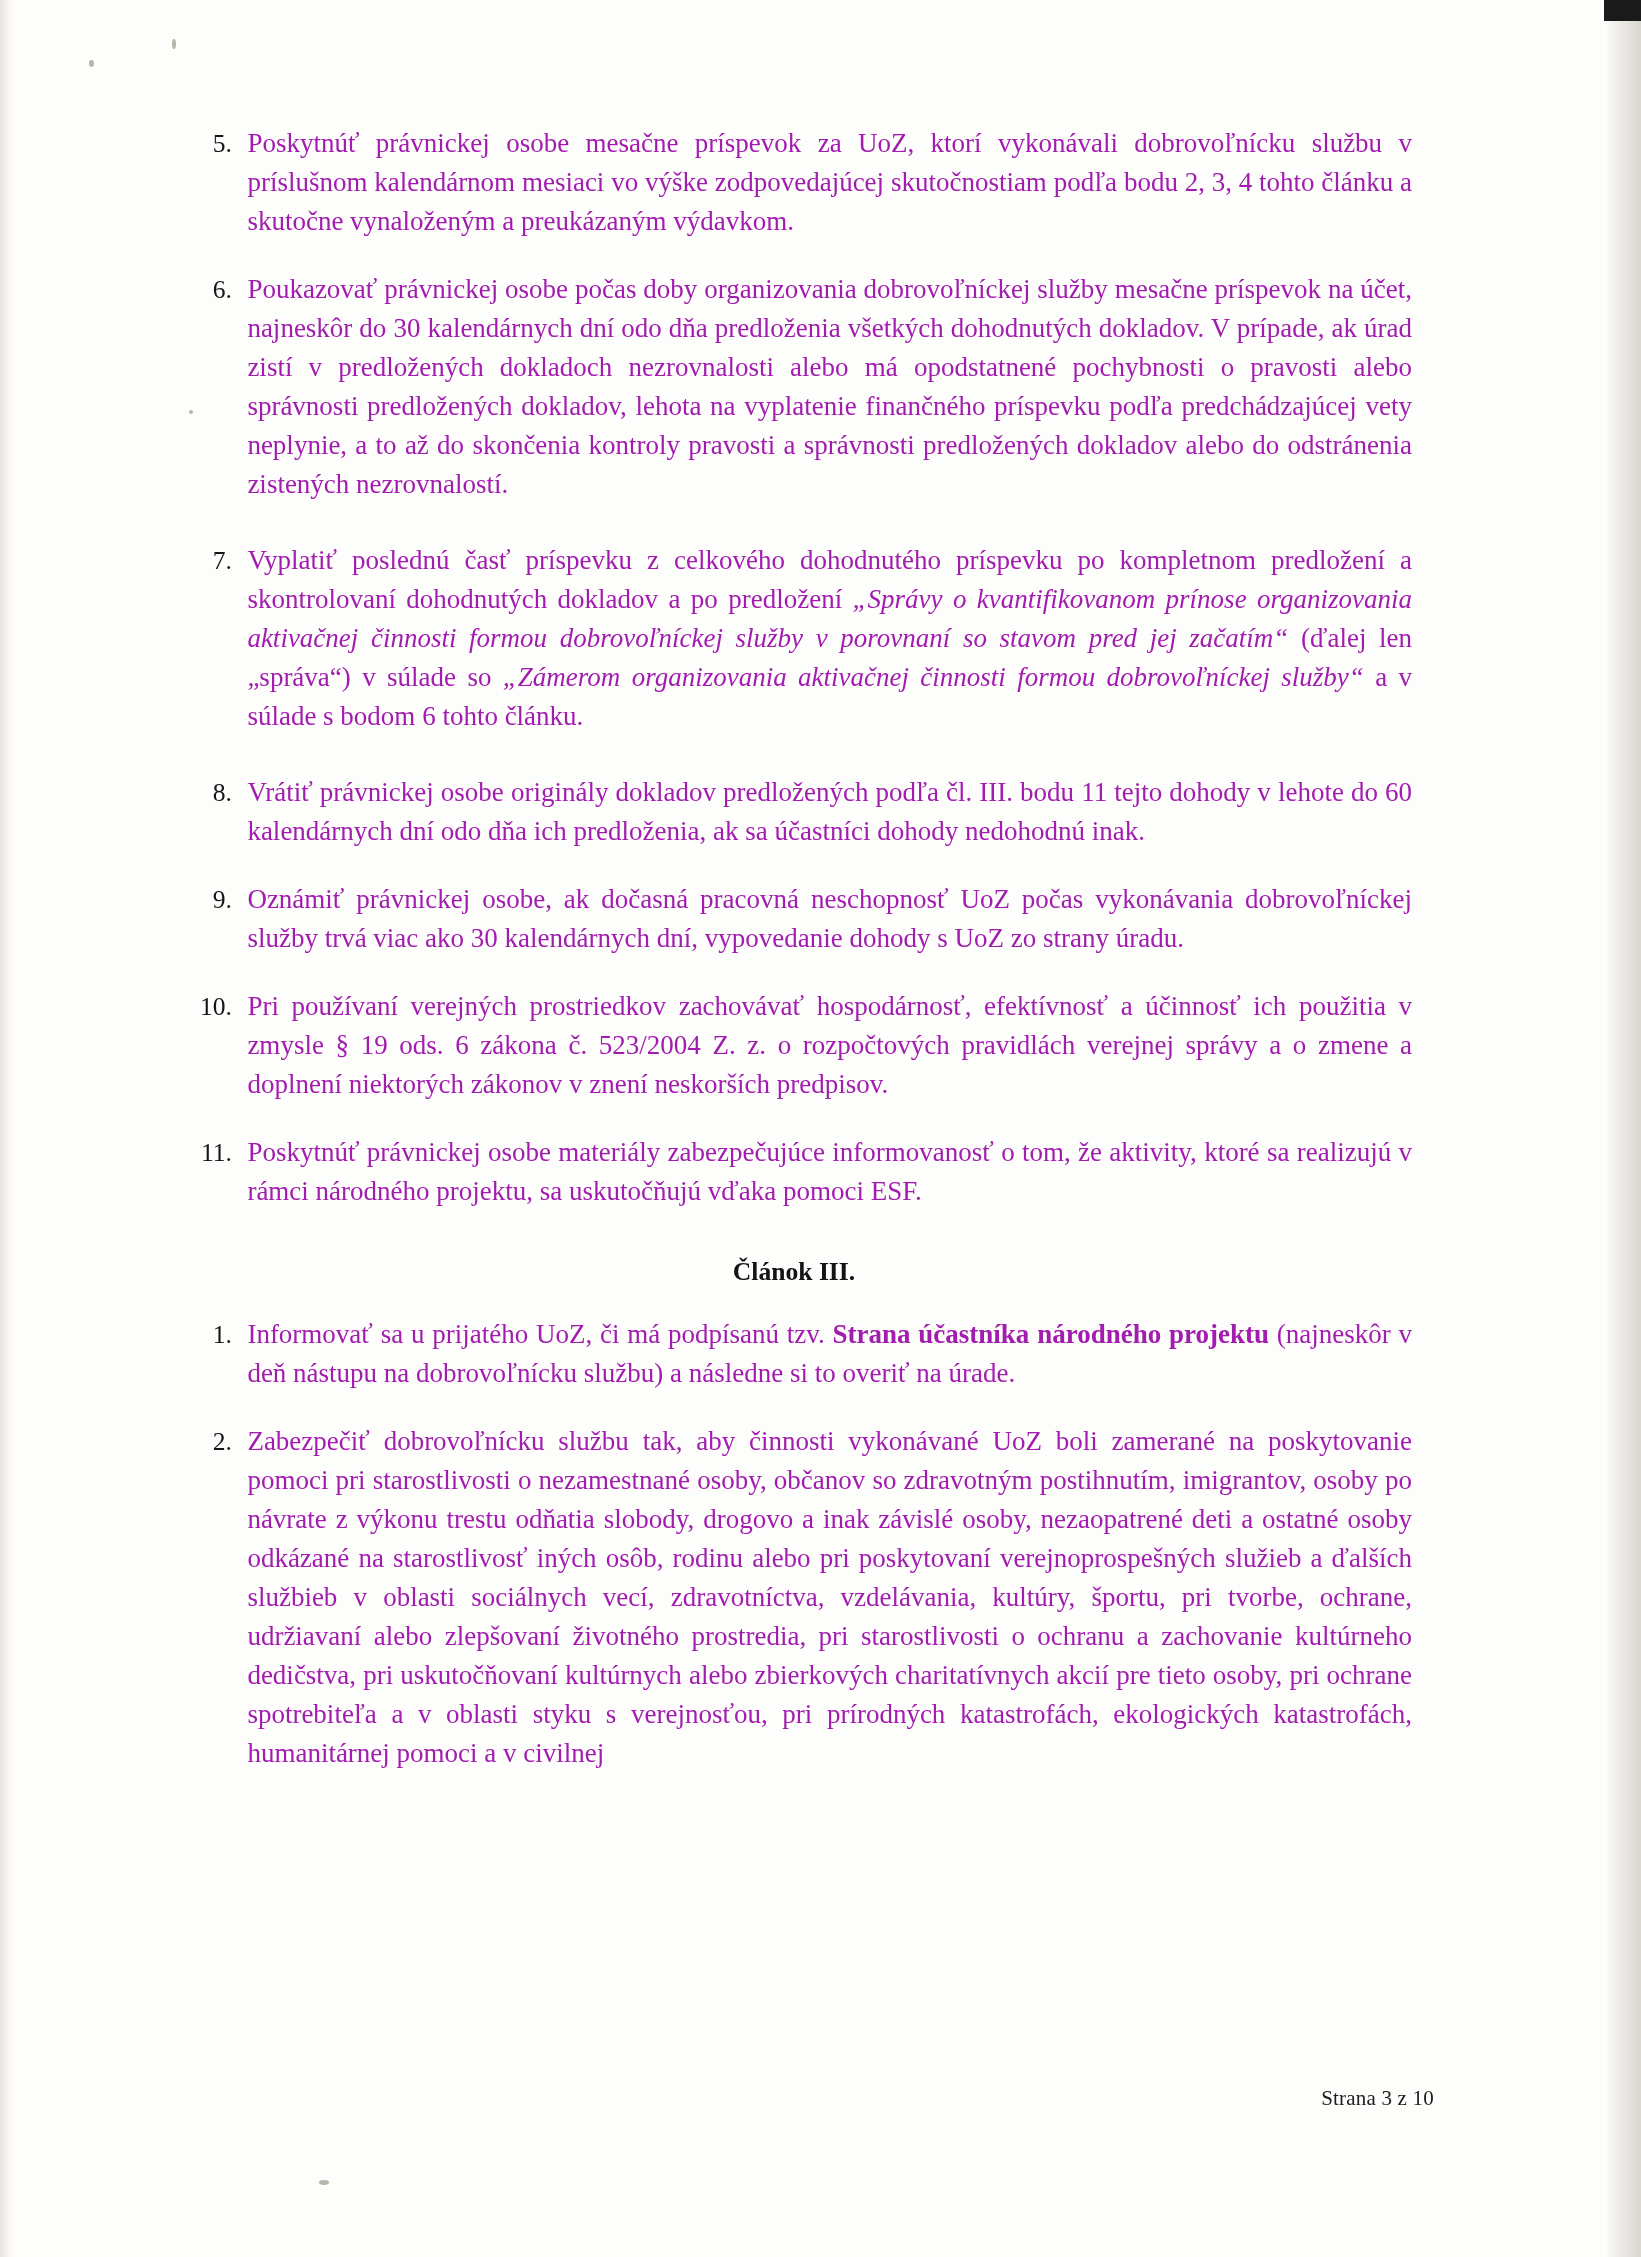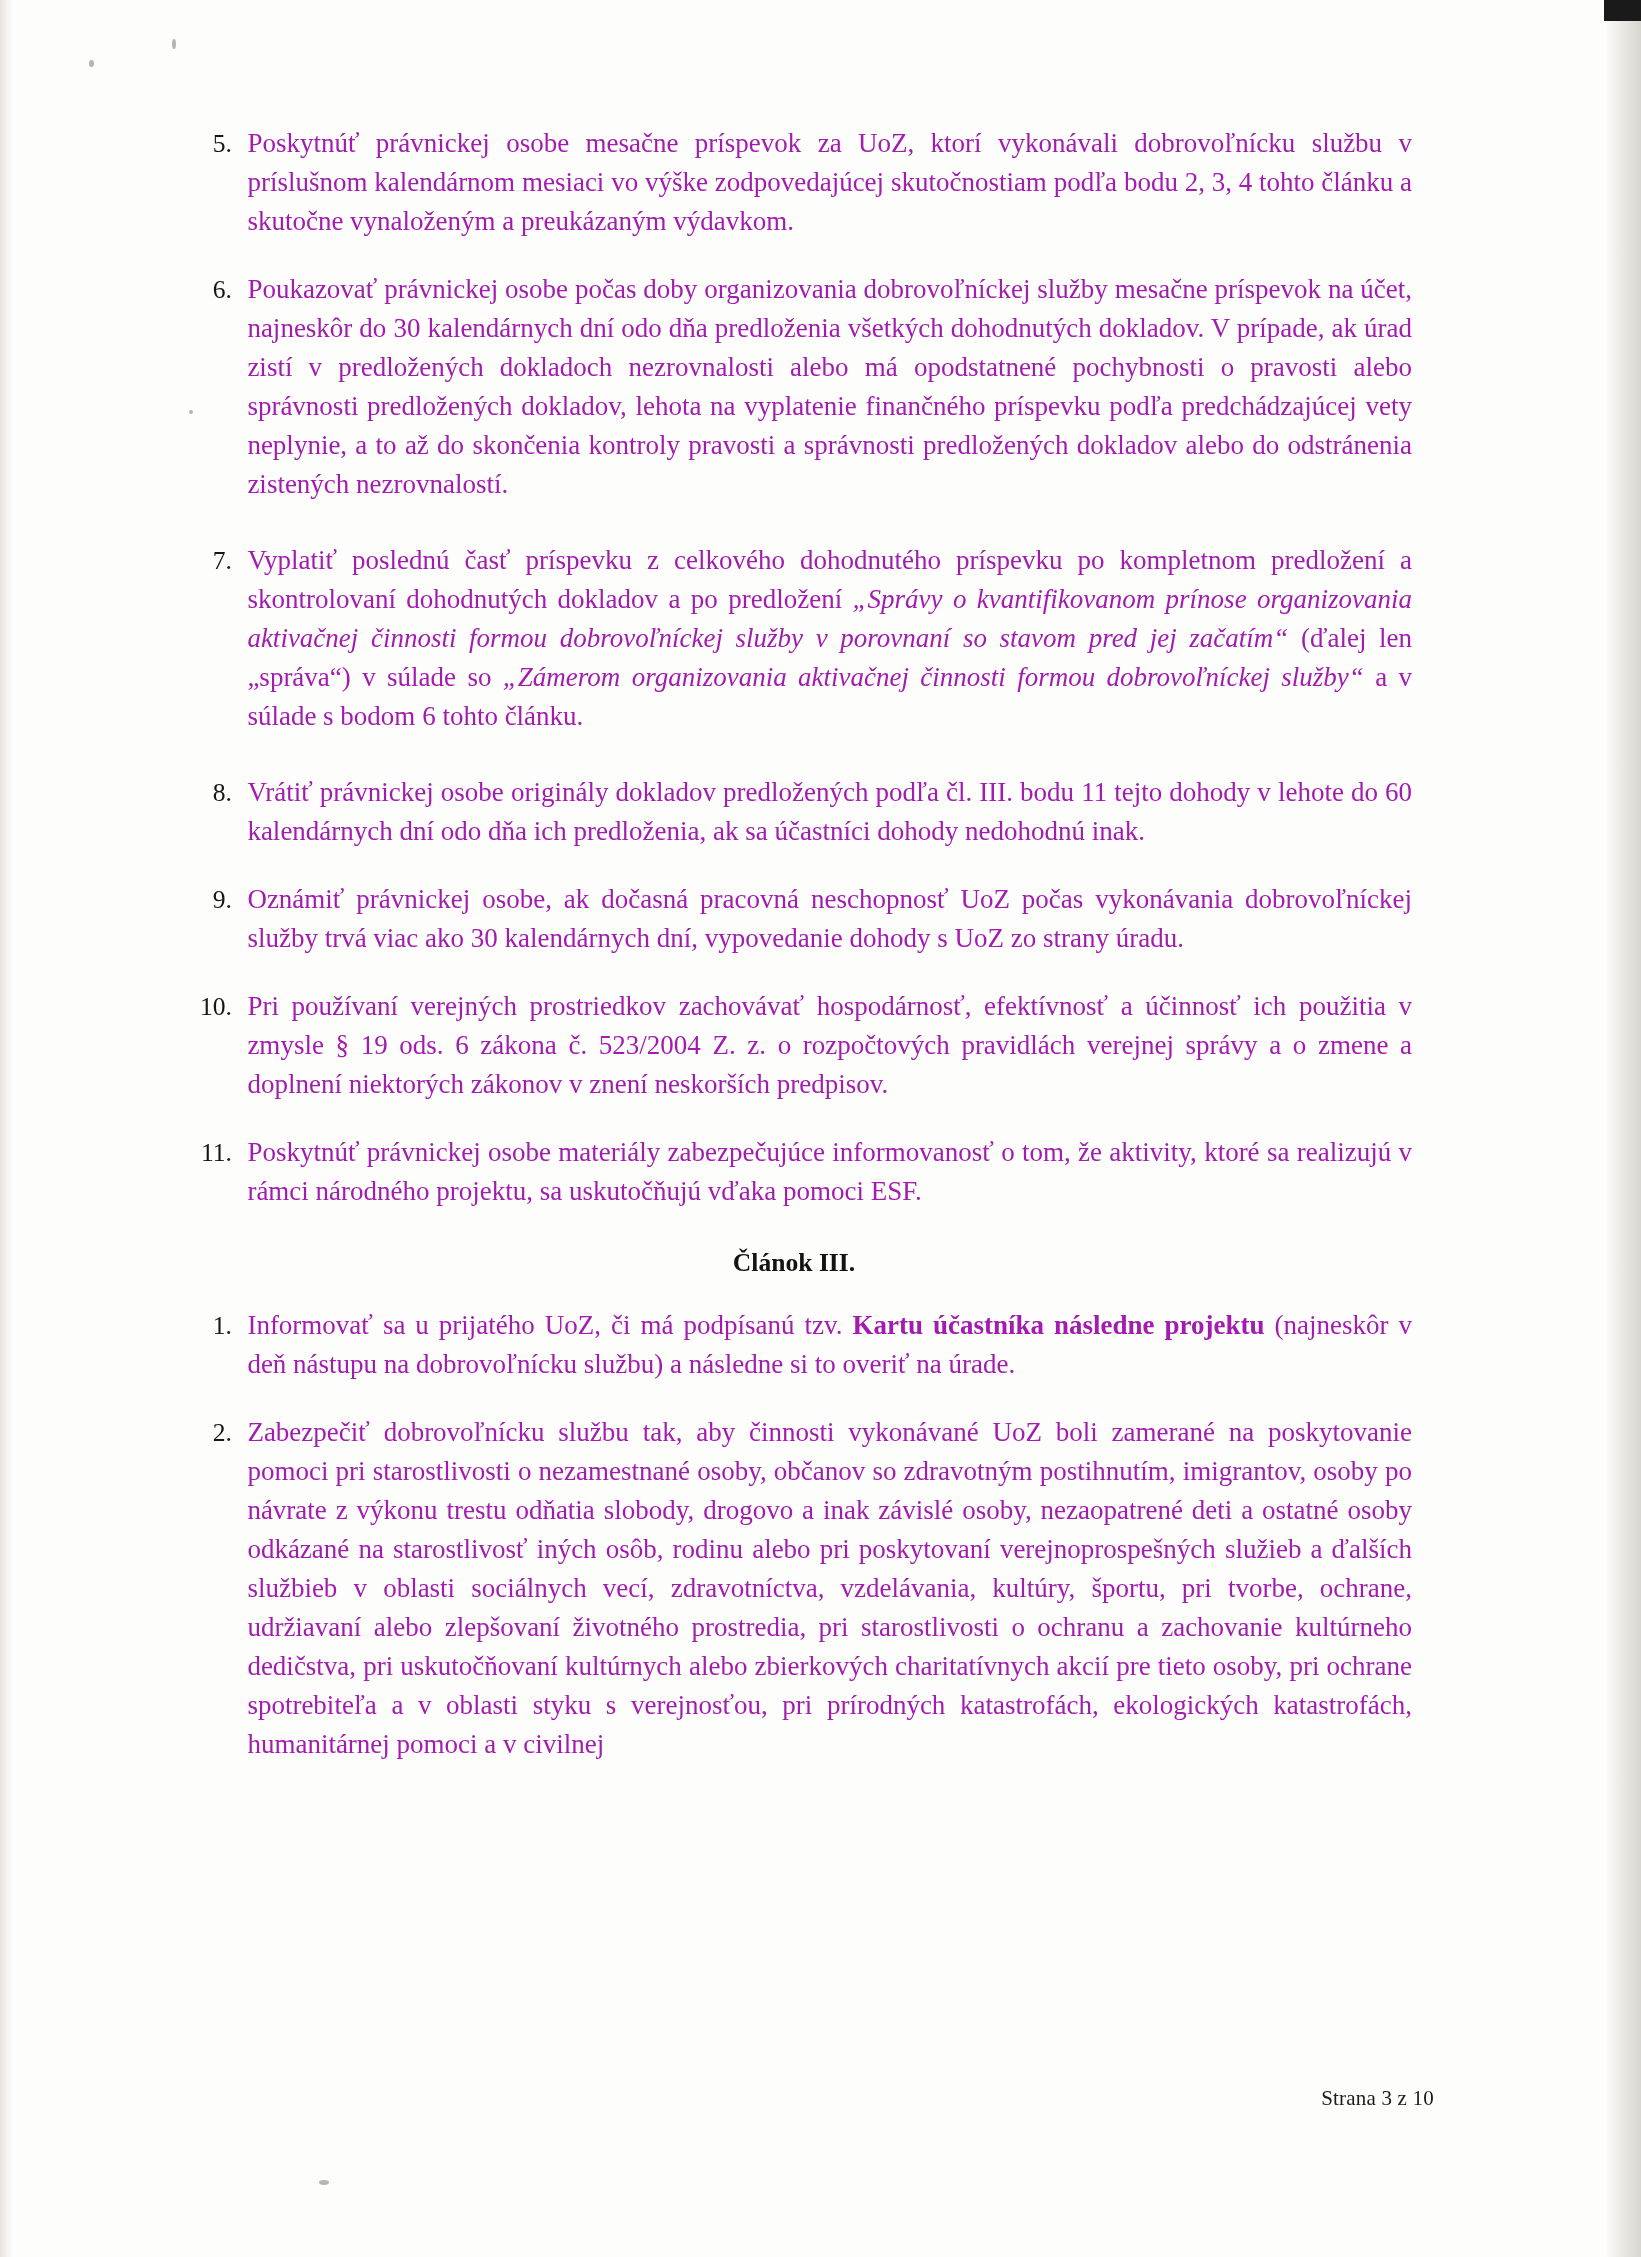--- a/index.html
+++ b/index.html
@@ -85,21 +85,21 @@
   i, .i { font-style: italic; }
 
   .center {
     text-align: center;
     font-size: 25.6px;
     line-height: 37px;
     font-weight: bold;
     color: #141414;
   }
   .heading-block {
-    margin-top: 33px;
+    margin-top: 42px;
     margin-bottom: 25px;
   }
   .lead {
     font-size: 25.6px;
     line-height: 39px;
     font-weight: bold;
     margin-bottom: 21px;
     color: #141414;
   }
   .footer {
@@ -163,21 +163,21 @@
       <div class="body">Poskytnúť právnickej osobe materiály zabezpečujúce informovanosť o tom, že aktivity, ktoré sa realizujú v rámci národného projektu, sa uskutočňujú vďaka pomoci ESF.</div>
     </div>
 
     <div class="heading-block">
       <div class="center">Článok III.</div>
     </div>
 
 
     <div class="item">
       <div class="num">1.</div>
-      <div class="body"><span>Informovať sa u prijatého UoZ, či má podpísanú tzv. </span><b>Kartu účastníka následne projektu</b><span> (najneskôr v deň nástupu na dobrovoľnícku službu) a následne si to overiť na úrade.</span></div>
+      <div class="body"><span>Informovať sa u prijatého UoZ, či má podpísanú tzv. </span><b>Strana účastníka národného projektu</b><span> (najneskôr v deň nástupu na dobrovoľnícku službu) a následne si to overiť na úrade.</span></div>
     </div>
 
     <div class="item">
       <div class="num">2.</div>
       <div class="body">Zabezpečiť dobrovoľnícku službu tak, aby činnosti vykonávané UoZ boli zamerané na poskytovanie pomoci pri starostlivosti o nezamestnané osoby, občanov so zdravotným postihnutím, imigrantov, osoby po návrate z výkonu trestu odňatia slobody, drogovo a inak závislé osoby, nezaopatrené deti a ostatné osoby odkázané na starostlivosť iných osôb, rodinu alebo pri poskytovaní verejnoprospešných služieb a ďalších službieb v oblasti sociálnych vecí, zdravotníctva, vzdelávania, kultúry, športu, pri tvorbe, ochrane, udržiavaní alebo zlepšovaní životného prostredia, pri starostlivosti o ochranu a zachovanie kultúrneho dedičstva, pri uskutočňovaní kultúrnych alebo zbierkových charitatívnych akcií pre tieto osoby, pri ochrane spotrebiteľa a v oblasti styku s verejnosťou, pri prírodných katastrofách, ekologických katastrofách, humanitárnej pomoci a v civilnej</div>
     </div>
 
   </div>
 
   <div class="footer">Strana 3 z 10</div>

